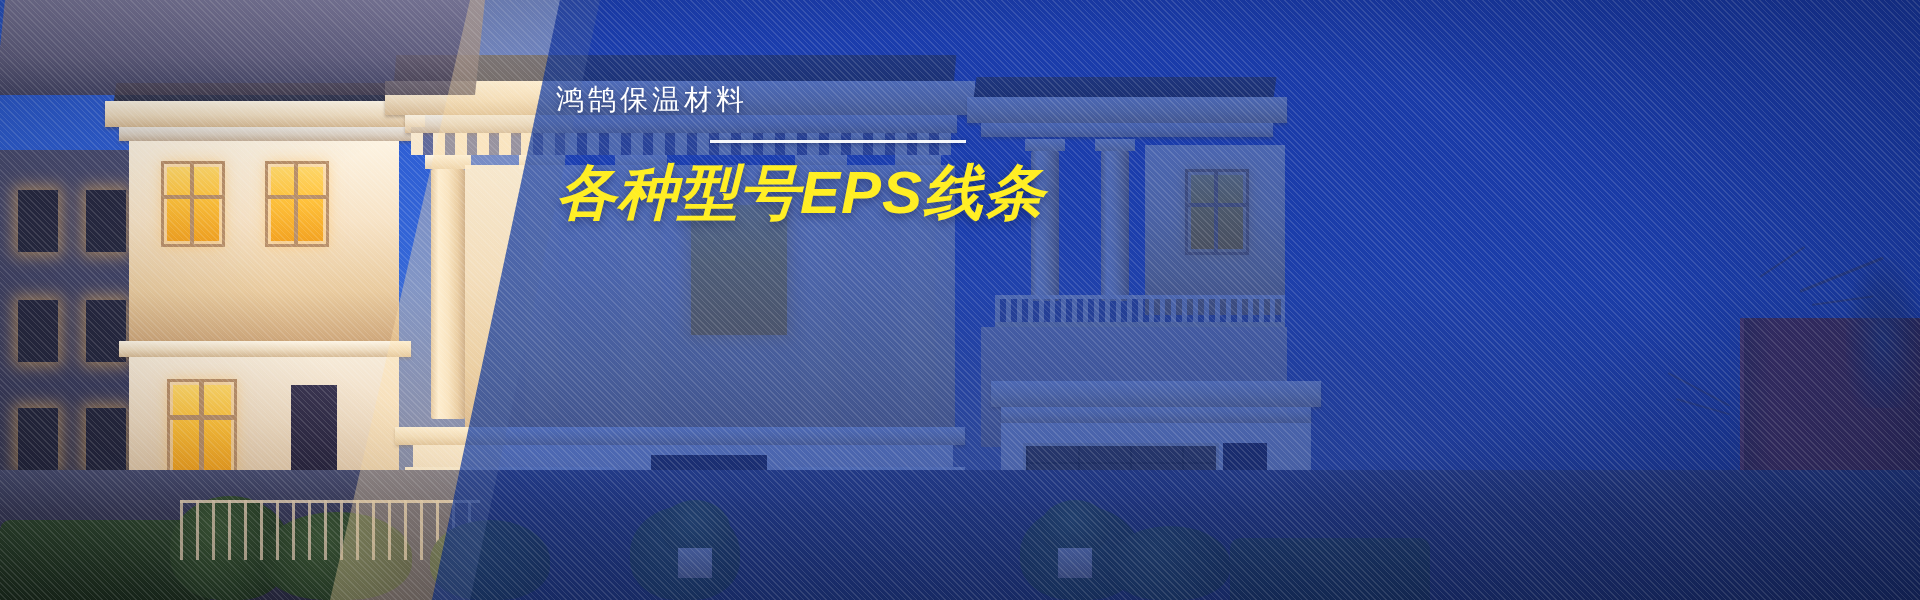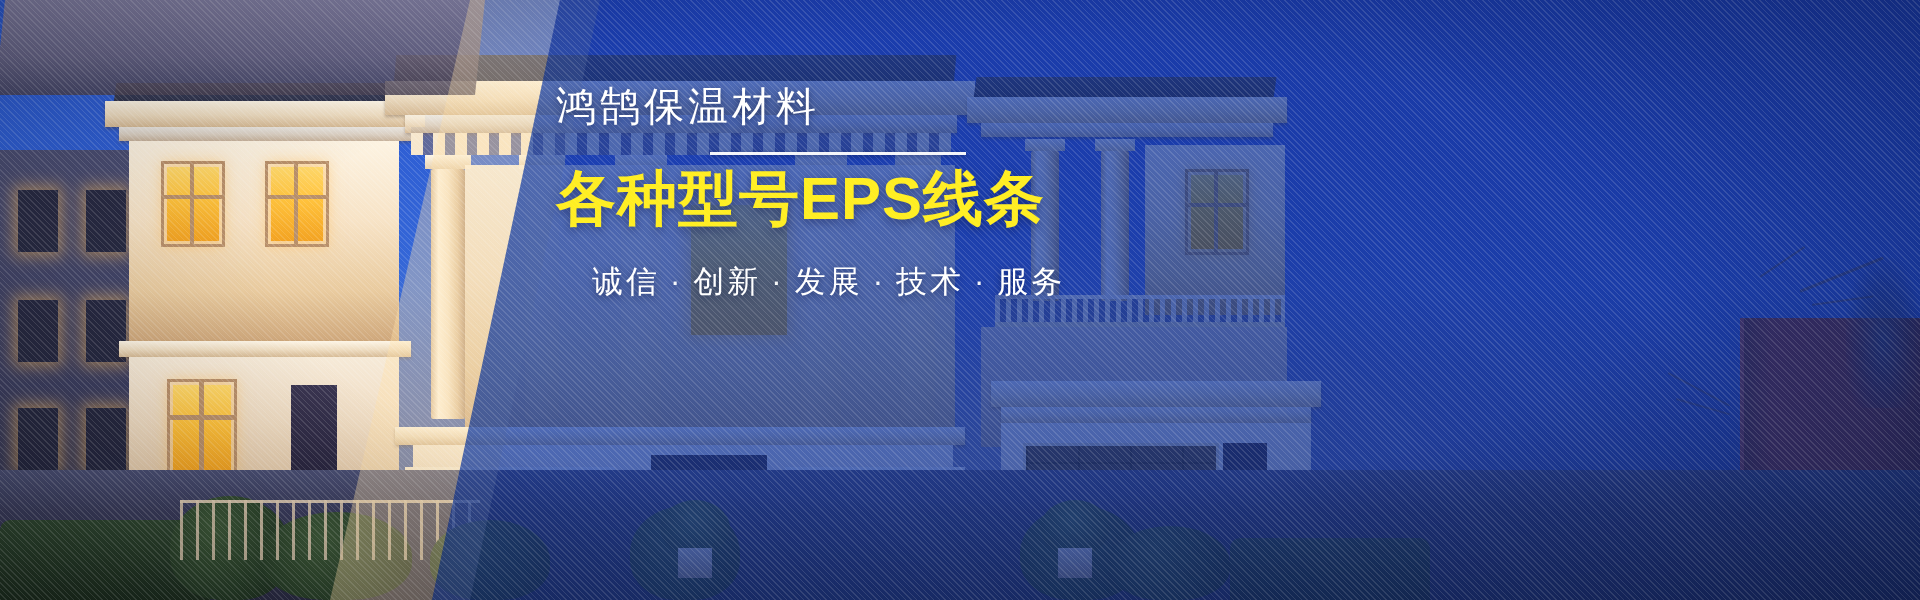--- a/index.html
+++ b/index.html
@@ -173,36 +173,37 @@
     position:absolute;inset:0;pointer-events:none;
     background:radial-gradient(ellipse 80% 85% at 50% 45%, rgba(0,0,0,0) 45%, rgba(0,0,0,.32) 100%);
   }
 
   
   .copy{
     position:absolute;left:556px;top:86px;width:560px;
     z-index:40;
   }
   .brand{
-    font-size:40px;font-weight:400;color:#ffffff;
+    font-size:28px;font-weight:400;color:#ffffff;
     letter-spacing:4px;line-height:1;
     text-shadow:0 2px 6px rgba(10,20,60,.55);
     white-space:nowrap;
   }
   .rule{
     margin:26px 0 0 154px;
     width:256px;height:3px;background:#ffffff;opacity:.95;
     box-shadow:0 1px 4px rgba(10,20,60,.5);
   }
   .headline{
-    margin-top:12px;
+    margin-top:18px;
     font-size:60px;font-weight:bold;color:#ffee22;
     line-height:1.08;letter-spacing:1px;
     text-shadow:0 3px 10px rgba(20,30,80,.55);
     white-space:nowrap;
+    font-style:italic;
   }
   .headline .l2{display:block;}
   .tagline{
     margin-top:34px;margin-left:36px;
     font-size:31px;font-weight:400;color:#ffffff;
     letter-spacing:3px;line-height:1;
     text-shadow:0 2px 7px rgba(10,20,60,.6);
     white-space:nowrap;
   }
   .tagline .dot{margin:0 10px;opacity:.95;}
@@ -342,17 +343,16 @@
   <div class="copy">
 
     <div class="brand">鸿鹄保温材料</div>
 
     <div class="rule"></div>
 
     <div class="headline">
       <span class="l1">各种型号EPS线条</span>
     </div>
 
-    <div class="tagline"><span>诚信</span><span class="dot">·</span><span>创新</span><span class="dot">·</span><span>发展</span><span class="dot">·</span><span>技术</span><span class="dot">·</span><span>服务</span></div>
   </div>
 
   <div class="hatch" style="z-index:60;opacity:.55;"></div>
 </div>
 
 </body></html>

